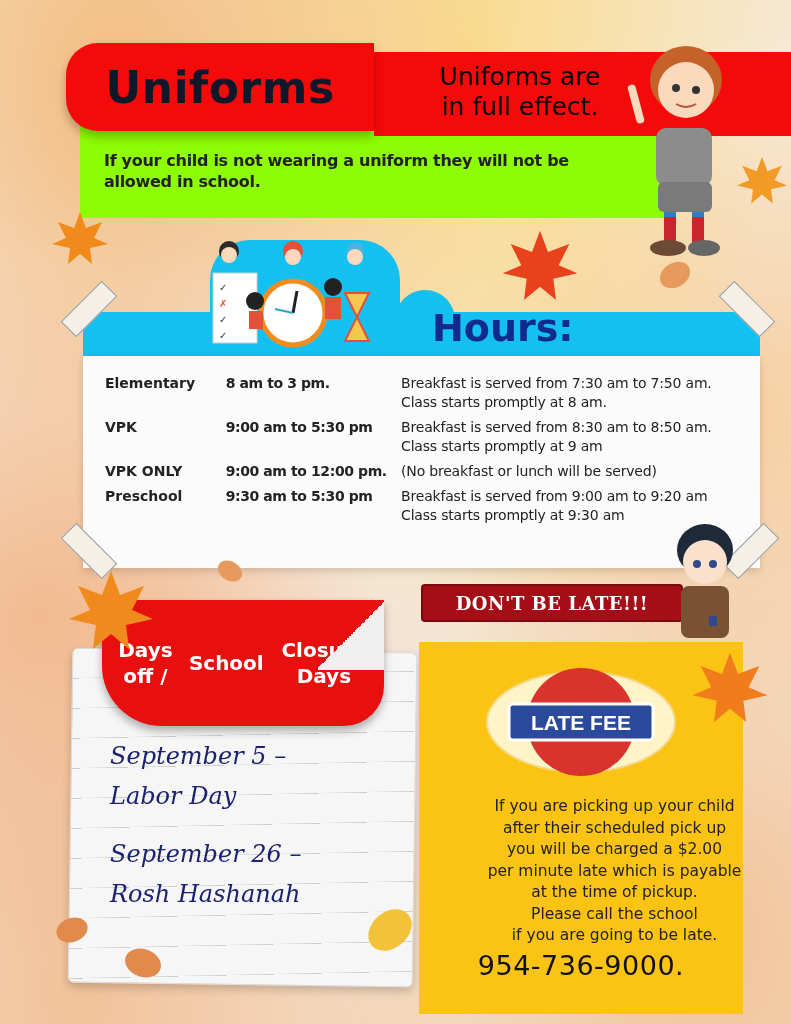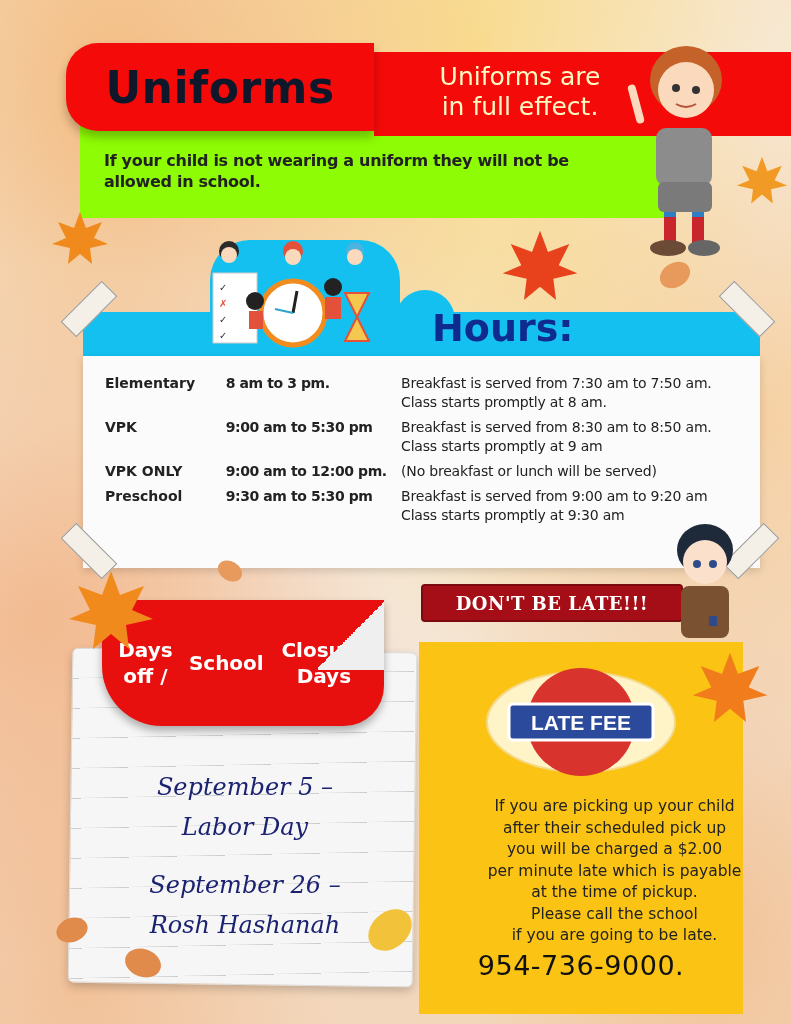--- a/index.html
+++ b/index.html
@@ -23,21 +23,21 @@
     background: #f50a0a; border-radius: 32px 0 0 32px;
     box-shadow: 0 6px 10px rgba(0,0,0,0.25); z-index: 3;
     display: flex; align-items: center; justify-content: center;
   }
   .uni-left span { color: #0f172a; font-weight: bold; font-size: 44px; font-family: "DejaVu Sans", sans-serif; letter-spacing: 0.5px; }
   .uni-right {
     position: absolute; left: 374px; top: 52px; width: 417px; height: 84px;
     background: #f50a0a; z-index: 2;
     padding-left: 36px; padding-top: 10px;
   }
-  .uni-right span { display: block; color: #fef9c3; font-size: 25px; line-height: 30px; font-family: "DejaVu Sans", sans-serif; width: 220px; text-align: center; }
+  .uni-right span { display: block; color: #000000; font-size: 25px; line-height: 30px; font-family: "DejaVu Sans", sans-serif; width: 220px; text-align: center; }
   .uni-green {
     position: absolute; left: 80px; top: 126px; width: 584px; height: 92px;
     background: #8efc04; z-index: 1; padding: 24px 24px 0 24px;
   }
   .uni-green span { font-weight: bold; font-size: 16px; line-height: 21px; color: #222; letter-spacing: -0.3px; }
 
   
   .boy { position: absolute; left: 624px; top: 32px; width: 120px; height: 230px; z-index: 5; }
 
   
@@ -83,21 +83,21 @@
     position: absolute; left: 102px; top: 600px; width: 282px; height: 126px;
     background: #e8100f; border-radius: 0 0 40px 60px; z-index: 3;
     box-shadow: 0 5px 8px rgba(0,0,0,0.3);
     display: flex; flex-direction: row; align-items: center; justify-content: center;
   }
   .days-tag span { color: #fff; font-weight: bold; font-size: 20px; line-height: 26px; display: block; text-align: center; }
   .curl {
     position: absolute; left: 318px; top: 600px; width: 66px; height: 70px; z-index: 4;
     background: linear-gradient(135deg, transparent 50%, #efefef 50%);
   }
-  .closures { position: absolute; left: 110px; top: 767px; width: 270px; z-index: 4; text-align: center; }
+  .closures { position: absolute; left: 110px; top: 736px; width: 270px; z-index: 4; text-align: left; }
   .closure { margin-bottom: 18px; }
   .closure span { display: block; font-family: "DejaVu Serif", serif; font-style: italic; color: #1b2270; font-size: 24px; line-height: 40px; }
 
   
   .dont-late {
     position: absolute; left: 421px; top: 584px; width: 262px; height: 38px;
     background: #a50e17; border: 2px solid #7a0a10; border-radius: 4px; z-index: 3;
     display: flex; align-items: center; justify-content: center;
   }
   .dont-late span { font-family: "DejaVu Serif", serif; font-weight: bold; color: #fff; font-size: 18px; letter-spacing: 0.5px; }

